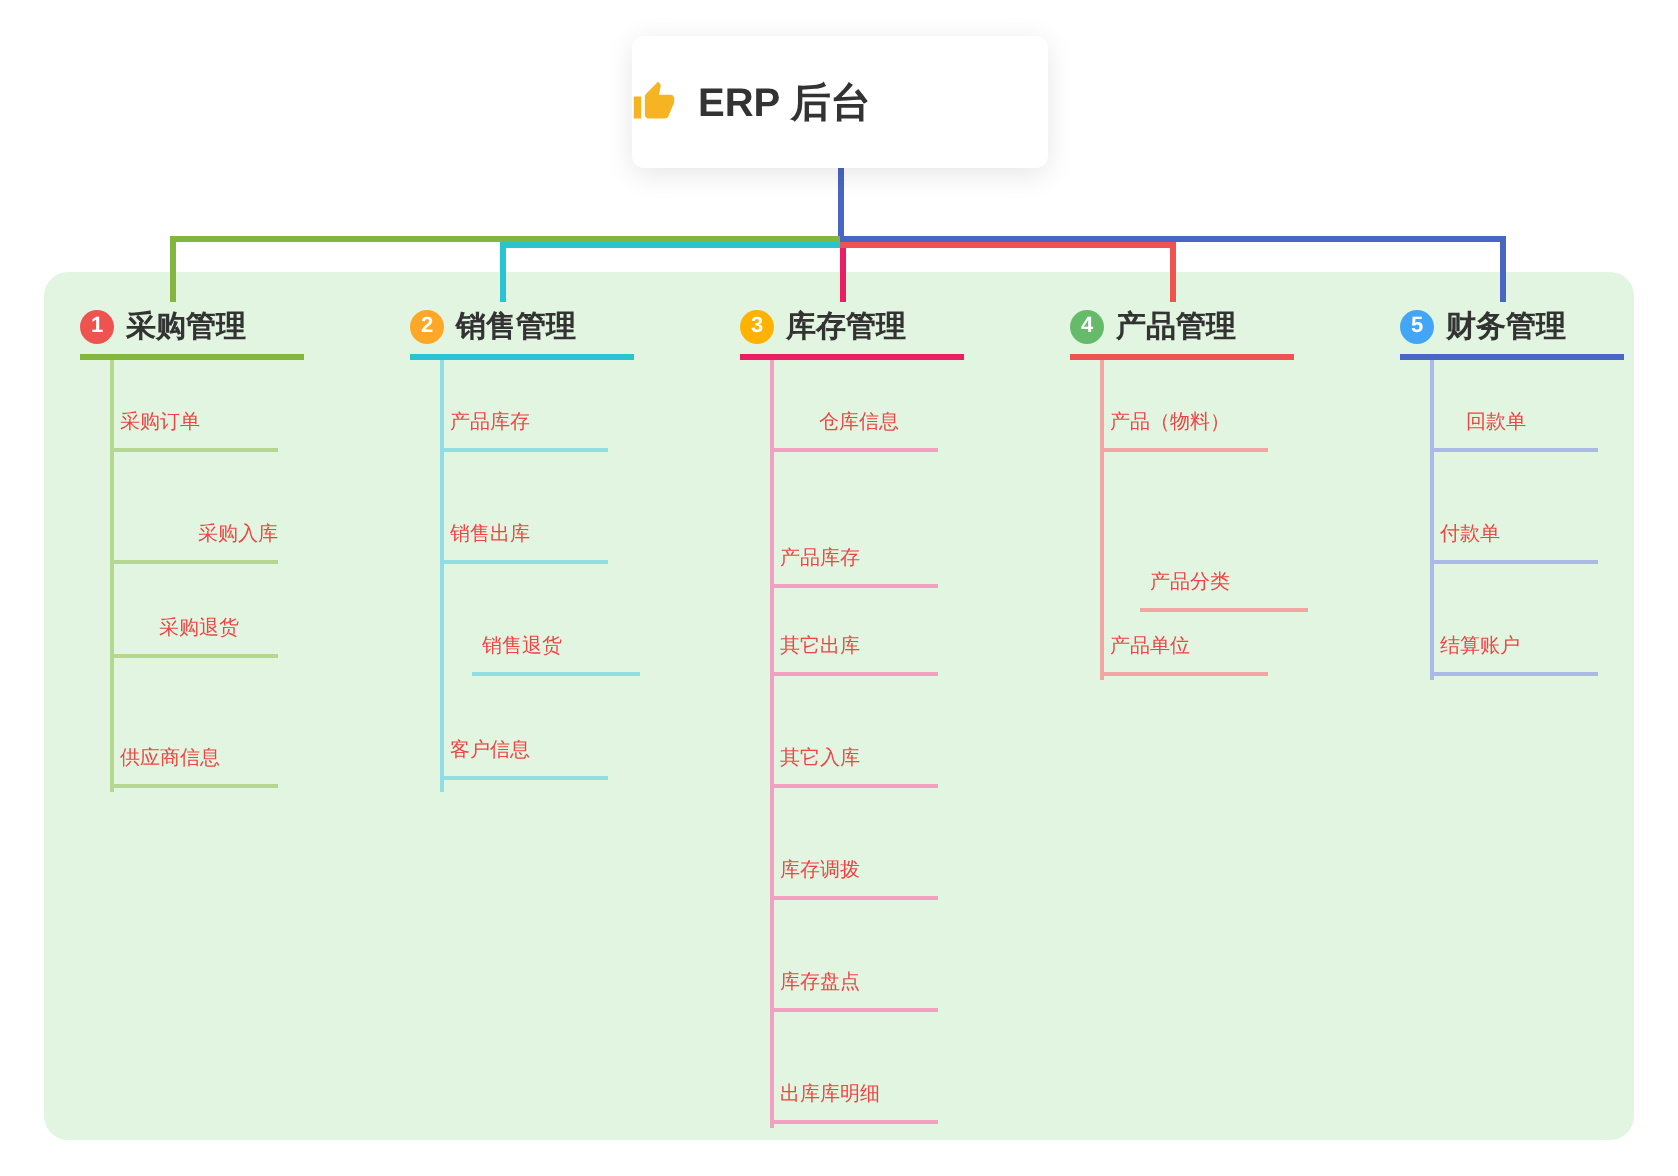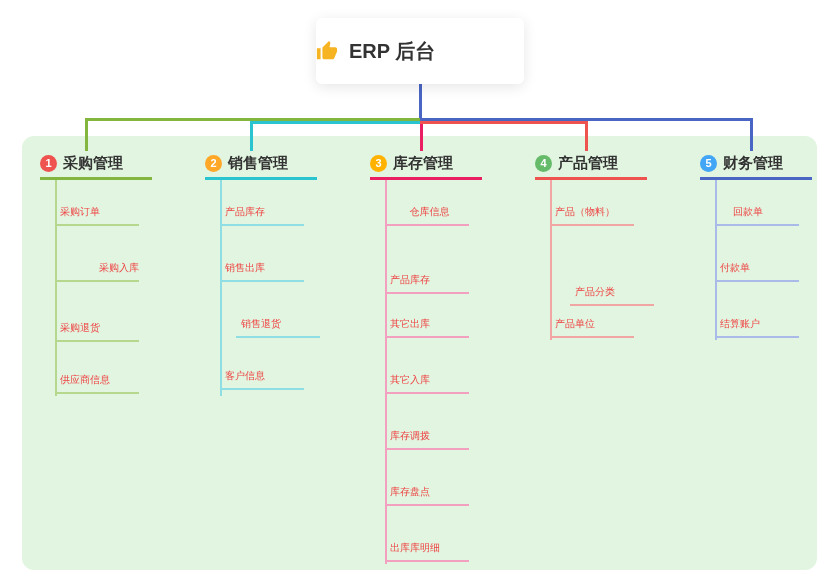--- a/index.html
+++ b/index.html
@@ -49,21 +49,21 @@
   <div id="tree">
       <div class="line" style="left: 85px; top: 118px; width: 338px; height: 3px; background: rgb(130, 182, 62);"></div>
       <div class="line" style="left: 85px; top: 118px; width: 3px; height: 33px; background: rgb(130, 182, 62);"></div>
       <div class="head" style="left: 40px; top: 149px; width: 112px; border-bottom-color: rgb(130, 182, 62);">
         <div class="badge" style="background: rgb(239, 83, 80);">1</div>
         <span>采购管理</span>
       </div>
       <div class="trunk" style="left: 55px; top: 180px; width: 2px; height: 216px; background: rgb(181, 215, 142);"></div>
       <div class="child" style="left: 55px; top: 204px; width: 84px; border-bottom-color: rgb(181, 215, 142);">采购订单</div>
       <div class="child" style="left: 55px; top: 260px; width: 84px; border-bottom-color: rgb(181, 215, 142); text-align: right;">采购入库</div>
-      <div class="child" style="left: 55px; top: 320px; width: 84px; border-bottom-color: rgb(181, 215, 142);">采购退货</div>
+      <div class="child" style="left: 55px; top: 307px; width: 84px; border-bottom-color: rgb(181, 215, 142); text-align: center;">采购退货</div>
       <div class="child" style="left: 55px; top: 372px; width: 84px; border-bottom-color: rgb(181, 215, 142);">供应商信息</div>
       <div class="line" style="left: 250px; top: 121px; width: 173px; height: 3px; background: rgb(41, 196, 207);"></div>
       <div class="line" style="left: 250px; top: 121px; width: 3px; height: 30px; background: rgb(41, 196, 207);"></div>
       <div class="head" style="left: 205px; top: 149px; width: 112px; border-bottom-color: rgb(41, 196, 207);">
         <div class="badge" style="background: rgb(255, 167, 38);">2</div>
         <span>销售管理</span>
       </div>
       <div class="trunk" style="left: 220px; top: 180px; width: 2px; height: 216px; background: rgb(143, 222, 228);"></div>
       <div class="child" style="left: 220px; top: 204px; width: 84px; border-bottom-color: rgb(143, 222, 228);">产品库存</div>
       <div class="child" style="left: 220px; top: 260px; width: 84px; border-bottom-color: rgb(143, 222, 228);">销售出库</div>

